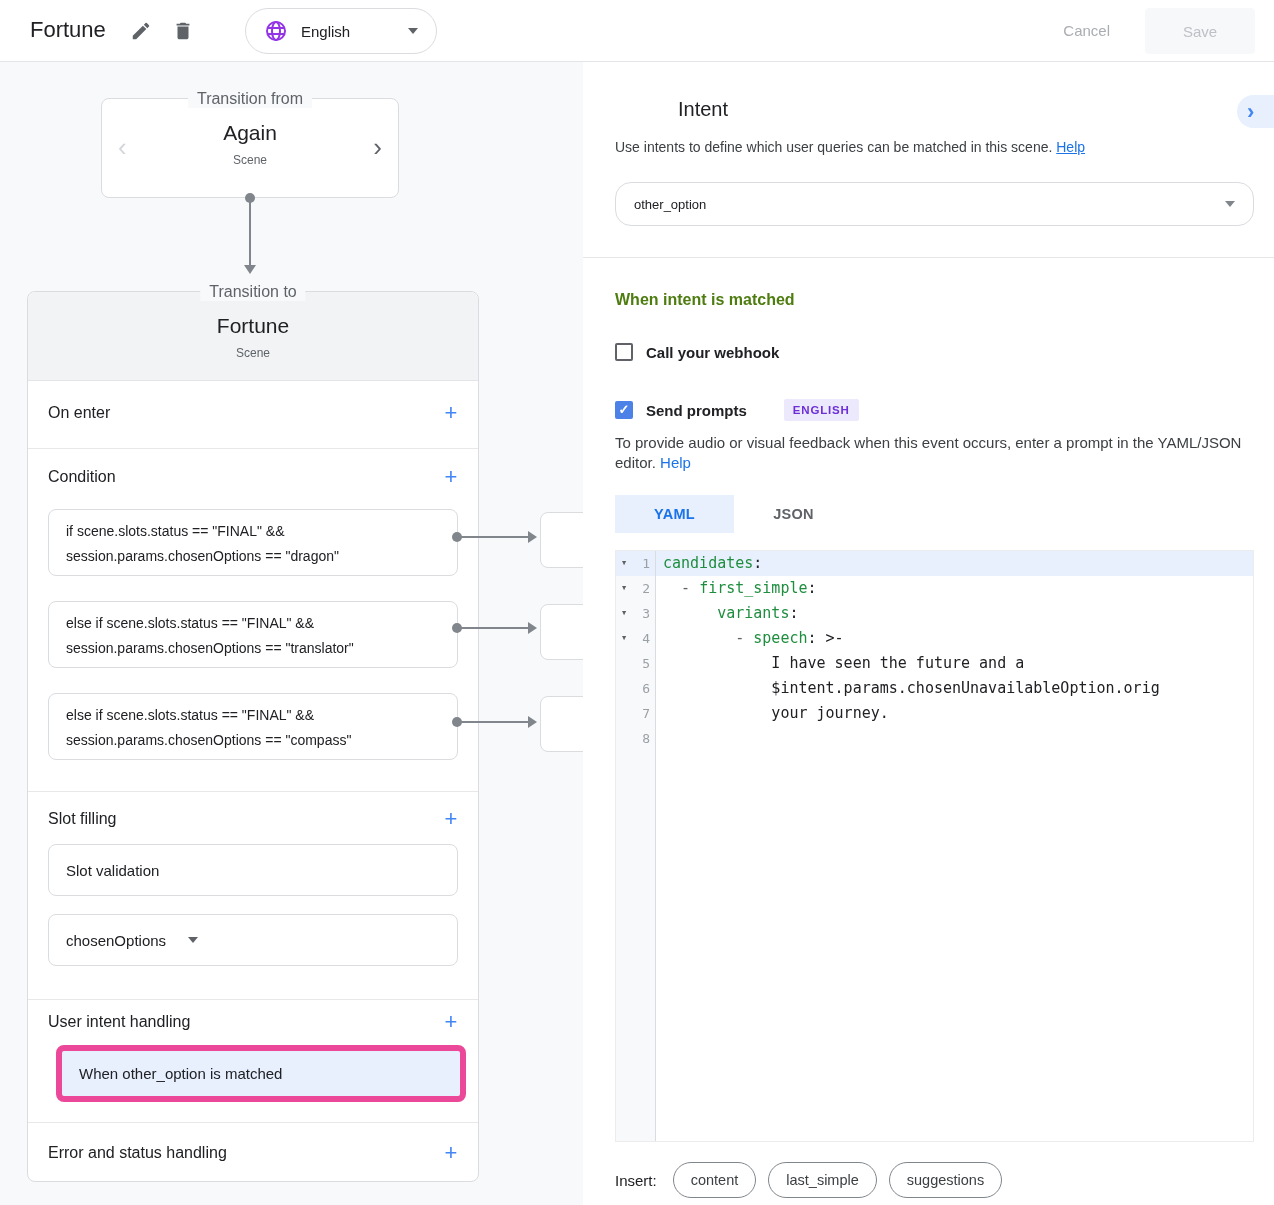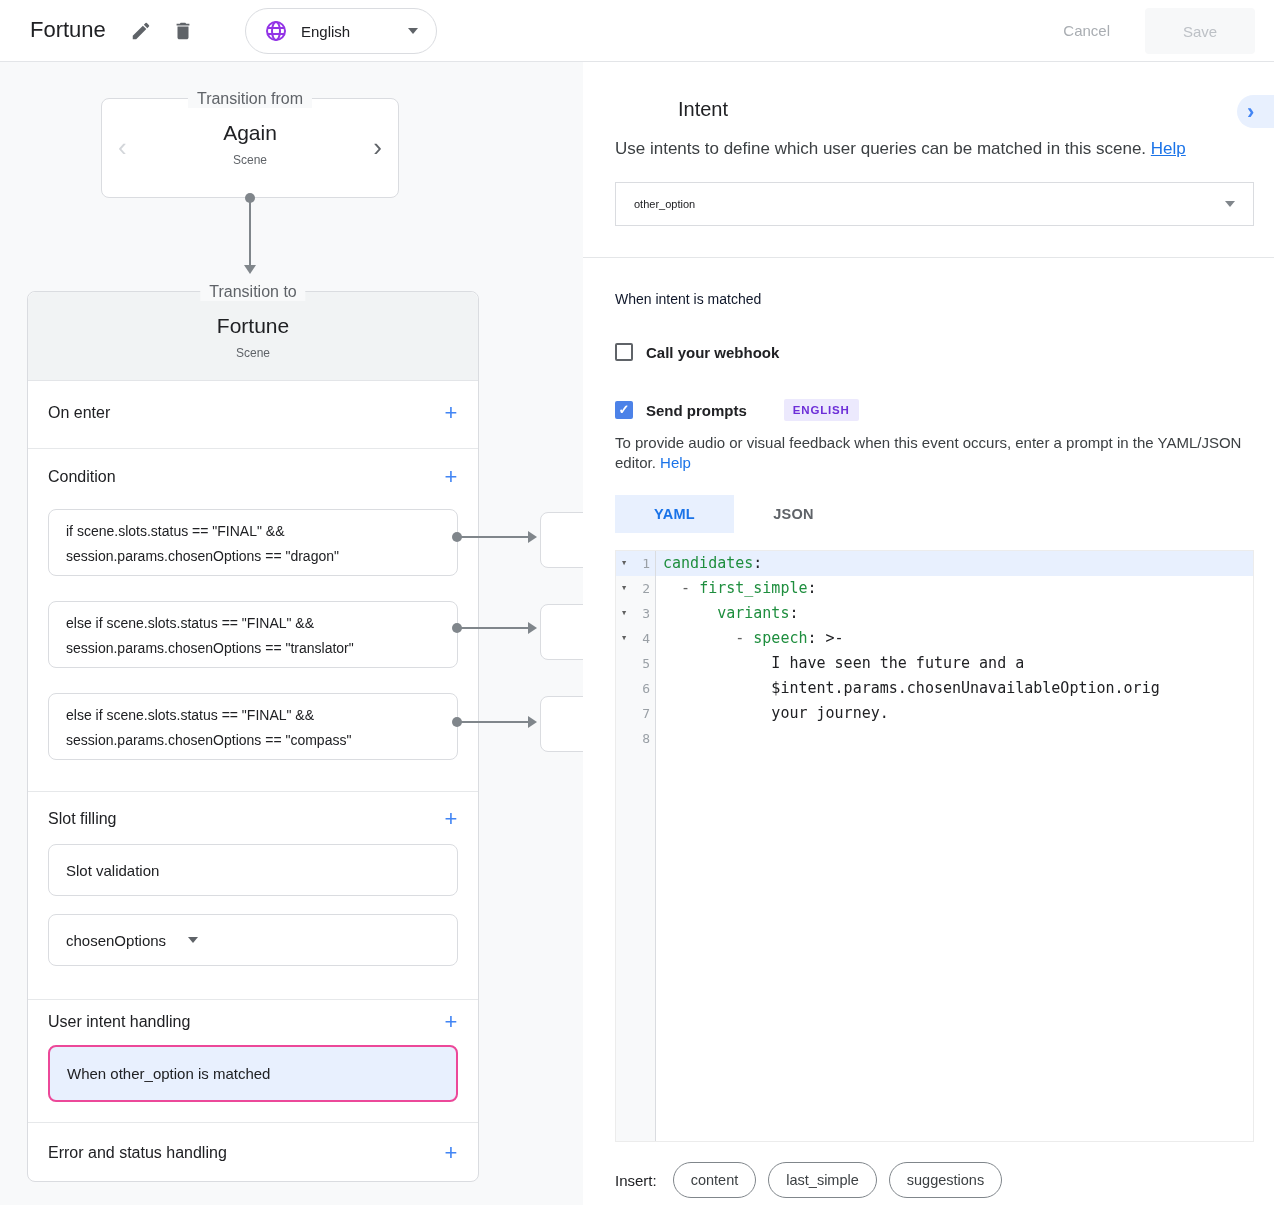--- a/index.html
+++ b/index.html
@@ -52,38 +52,38 @@
   .scene-card-header { height:89px; background:#f1f3f4; border-bottom:1px solid #e3e5e8; border-radius:8px 8px 0 0; }
   .card-divider { position:absolute; left:0; width:100%; height:1px; background:#e6e8ea; }
   .section-label { position:absolute; left:20px; font-size:16px; color:#202124; }
   .plus-btn { position:absolute; right:14px; width:26px; height:26px; background:none; border:none;
               color:#4285f4; font-size:22px; line-height:24px; font-family:inherit; cursor:pointer; }
   .flow-card { position:absolute; left:20px; width:410px; background:#fff; border:1px solid #dadce0;
                border-radius:8px; cursor:pointer; }
   .cond-card { height:67px; padding:9px 0 0 17px; font-size:14px; line-height:25px; color:#202124; }
   .slot-card { height:52px; display:flex; align-items:center; padding-left:17px; font-size:15px; color:#202124; gap:22px; }
   .slot-card .tri-down { border-top-color:#5f6368; }
-  .handler-card { height:57px; background:#e8f0fe; border:2px solid #ec4899; display:flex; align-items:center;
-                  padding-left:17px; font-size:15px; color:#202124; }
+  .handler-card { height:57px; background:#e8f0fe; border:6px solid #ec4899; display:flex; align-items:center;
+                  padding-left:17px; font-size:15px; color:#202124;margin-left:8px; }
 
   
   .right-panel { position:absolute; left:583px; top:62px; width:691px; height:1143px; background:#fff; }
   .intent-title { position:absolute; left:48px; top:36px; font-size:20px; font-weight:400; color:#202124;margin-left:47px; }
   .collapse-btn { position:absolute; right:0; top:33px; width:37px; height:33px; background:#e8f0fe; border:none;
                   border-radius:17px 0 0 17px; color:#4285f4; font-size:22px; font-weight:bold; cursor:pointer;
                   padding-left:10px; text-align:left; line-height:30px; font-family:inherit; }
-  .intent-desc { position:absolute; left:32px; top:77px; font-size:17px; color:#3c4043; }
+  .intent-desc { position:absolute; left:32px; top:77px; font-size:14px; color:#3c4043; }
   a.help-link { color:#1a73e8; text-decoration:underline; cursor:pointer; }
   a.help-link.no-underline { text-decoration:none; }
   .intent-select { position:absolute; left:32px; top:120px; width:639px; height:44px; border:1px solid #dadce0;
-                   border-radius:0; display:flex; align-items:center; padding:0 18px; font-size:11px;
+                   border-radius:16px; display:flex; align-items:center; padding:0 18px; font-size:13px;
                    color:#202124; cursor:pointer; background:#fff; }
   .intent-select .tri-down { margin-left:auto; border-top-color:#80868b; }
   .panel-divider { position:absolute; left:0; top:195px; width:691px; height:1px; background:#e4e6e8; }
-  .matched-title { position:absolute; left:32px; top:229px; font-size:14px; font-weight:400; color:#0f172a; }
+  .matched-title { position:absolute; left:32px; top:229px; font-size:16px; font-weight:700; color:#4d7c0f; }
 
   .check-row { position:absolute; left:32px; display:flex; align-items:center; gap:13px; cursor:pointer; }
   .checkbox { width:18px; height:18px; border-radius:2px; flex:none; }
   .checkbox.unchecked { border:2px solid #5f6368; background:#fff; }
   .checkbox.checked { background:#4c82e8; color:#fff; font-size:13px; font-weight:bold; text-align:center; line-height:18px; }
   .check-label { font-size:15px; font-weight:700; color:#202124; }
   .lang-badge { margin-left:24px; background:#ece9fd; color:#6d2fd8; font-size:11.5px; font-weight:700;
                 letter-spacing:0.8px; padding:5px 9px; border-radius:2px; }
   .prompt-hint { position:absolute; left:32px; top:371px; width:630px; font-size:15px; line-height:20px; color:#3c4043; }
 

